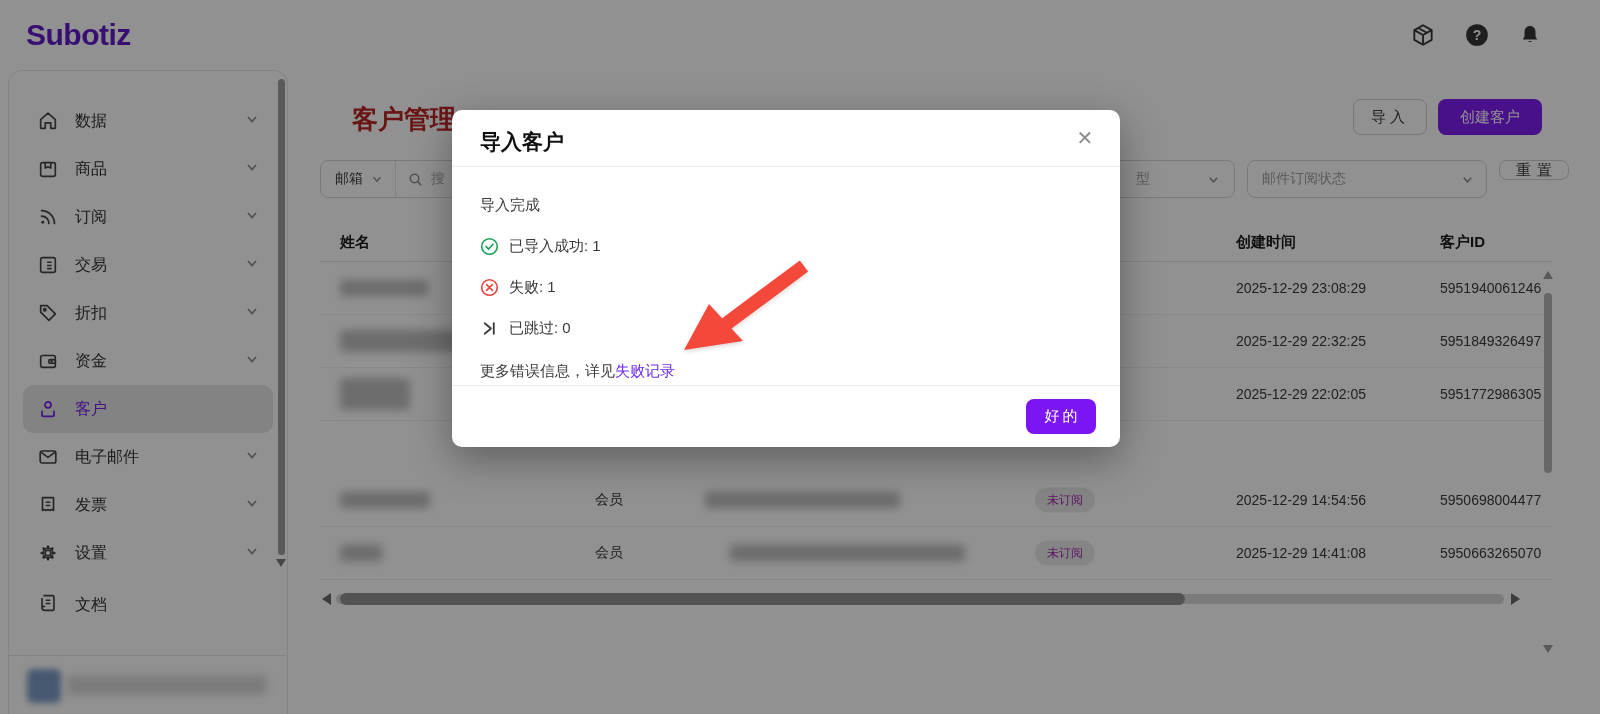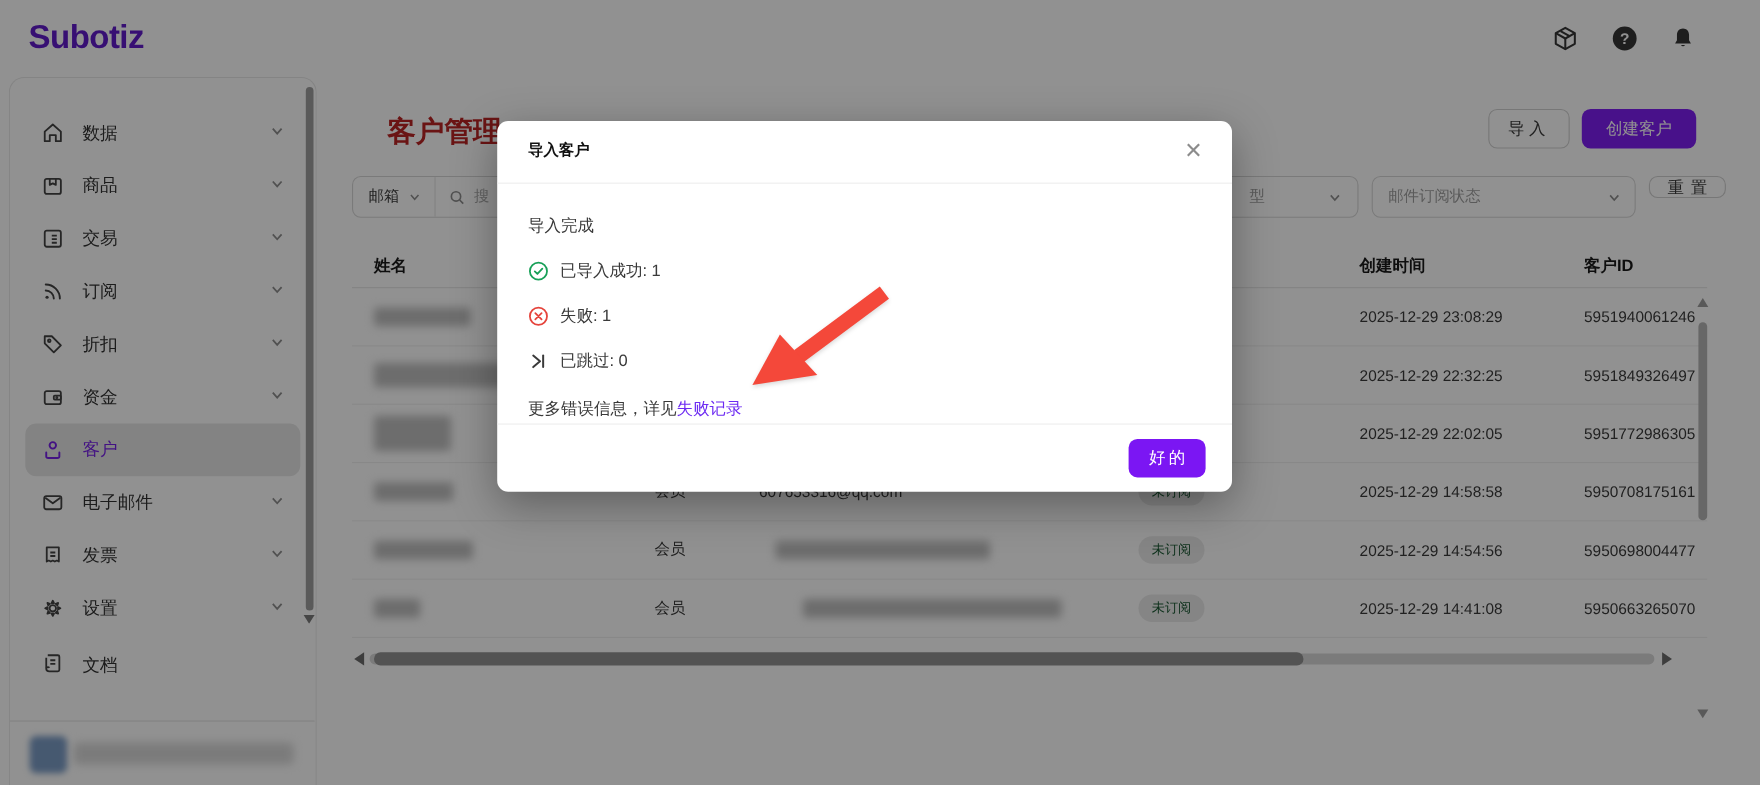--- a/index.html
+++ b/index.html
@@ -68,21 +68,21 @@
   
   .table { position:absolute; left:16px; top:152px; width:1232px; height:360px; background:#fff; }
   .thead { position:absolute; left:0; top:0; right:0; height:40px; border-bottom:1px solid #e6e6e6;
     font-weight:700; font-size:15px; color:#111; }
   .trow { position:absolute; left:0; right:0; height:53px; border-bottom:1px solid #efefef; font-size:14px; color:#333; }
   .cell { position:absolute; top:50%; transform:translateY(-50%); white-space:nowrap; }
   .c-name { left:20px; } .c-type { left:275px; } .c-email { left:370px; }
   .c-badge { left:715px; } .c-created { left:916px; } .c-id { left:1120px; }
   .thead .cell { top:50%; }
   .badge { display:inline-block; padding:4px 12px; background:#e9e9e9; border-radius:14px;
-    font-size:12px; color:#14532d; }
+    font-size:12px; color:#a21caf; }
   .blur-block { background:#bdbdbd; border-radius:3px; filter:blur(4px); }
 
   
   .v-scroll { position:absolute; left:1238px; top:195px; width:12px; height:390px; }
   .v-thumb { position:absolute; left:2px; top:28px; width:8px; height:180px; background:#b3b3b3; border-radius:4px; }
   .v-up { position:absolute; left:1px; top:6px; width:0; height:0; border-left:5px solid transparent;
     border-right:5px solid transparent; border-bottom:8px solid #9a9a9a; }
   .v-down { position:absolute; left:1px; bottom:2px; width:0; height:0; border-left:5px solid transparent;
     border-right:5px solid transparent; border-top:8px solid #9a9a9a; }
 
@@ -106,21 +106,21 @@
   .pg-num.current { border:1px solid #7b3ff2; color:#6d21e0; }
   .pg-dots { color:#b0b0b0; letter-spacing:2px; cursor:pointer; }
   .pg-size { height:36px; border:1px solid #d6d6d6; border-radius:8px; background:#fff;
     display:flex; align-items:center; gap:8px; padding:0 12px; font-size:14px; cursor:pointer; }
 
   
   .overlay { position:absolute; inset:0; background:rgba(10,10,10,0.45); z-index:40; }
   .modal { position:absolute; left:452px; top:110px; width:668px; height:337px; background:#fff;
     border-radius:10px; box-shadow:0 12px 40px rgba(0,0,0,0.35); z-index:50; }
   .modal-header { position:absolute; left:0; top:0; right:0; height:56px; }
-  .modal-title { position:absolute; left:28px; top:18px; font-size:14px; font-weight:700; color:#111; }
+  .modal-title { position:absolute; left:28px; top:18px; font-size:21px; font-weight:700; color:#111; }
   .modal-close { position:absolute; right:24px; top:18px; width:22px; height:22px; color:#8c8c8c;
     font-size:20px; line-height:20px; text-align:center; cursor:pointer; }
   .modal-hdiv { position:absolute; left:0; top:56px; right:0; height:1px; background:#ededed; }
   .modal-body { position:absolute; left:28px; top:72px; right:28px; font-size:15px; color:#3a3a3a; }
   .mb-status { margin:14px 0 2px; }
   .mb-line { display:flex; align-items:center; gap:10px; margin-top:22px; }
   .mb-more { margin-top:24px; }
   .mb-link { color:#6d2bf2; cursor:pointer; }
   .modal-fdiv { position:absolute; left:0; top:275px; right:0; height:1px; background:#ededed; }
   .ok-btn { position:absolute; right:24px; top:289px; width:70px; height:35px; font-size:15px;
@@ -182,40 +182,40 @@
           </svg>
       </span>
       <span class="mi-label">商品</span>
       <span class="mi-chev"><svg width="14" height="14" viewBox="0 0 14 14" fill="none" stroke="currentColor" stroke-width="1.6">
             <polyline points="3,5 7,9.5 11,5"></polyline>
           </svg></span>
     </div>
 
     <div class="menu-item">
       <span class="mi-icon">
-        <svg width="22" height="22" viewBox="0 0 24 24" fill="none" stroke="currentColor" stroke-width="1.8" stroke-linejoin="round">
-            <rect x="4" y="4" width="16" height="16" rx="2"></rect>
-            <path d="M8 9 H8.01 M11 9 H16 M8 12.5 H8.01 M11 12.5 H16 M8 16 H8.01 M11 16 H16"></path>
-          </svg>
-      </span>
-      <span class="mi-label">交易</span>
-      <span class="mi-chev"><svg width="14" height="14" viewBox="0 0 14 14" fill="none" stroke="currentColor" stroke-width="1.6">
-            <polyline points="3,5 7,9.5 11,5"></polyline>
-          </svg></span>
-    </div>
-
-    <div class="menu-item">
-      <span class="mi-icon">
         <svg width="22" height="22" viewBox="0 0 24 24" fill="none" stroke="currentColor" stroke-width="1.9" stroke-linecap="round">
             <path d="M5 5 a14 14 0 0 1 14 14"></path>
             <path d="M5 11 a8 8 0 0 1 8 8"></path>
             <circle cx="6.3" cy="17.7" r="1.6" fill="currentColor" stroke="none"></circle>
           </svg>
       </span>
       <span class="mi-label">订阅</span>
+      <span class="mi-chev"><svg width="14" height="14" viewBox="0 0 14 14" fill="none" stroke="currentColor" stroke-width="1.6">
+            <polyline points="3,5 7,9.5 11,5"></polyline>
+          </svg></span>
+    </div>
+
+    <div class="menu-item">
+      <span class="mi-icon">
+        <svg width="22" height="22" viewBox="0 0 24 24" fill="none" stroke="currentColor" stroke-width="1.8" stroke-linejoin="round">
+            <rect x="4" y="4" width="16" height="16" rx="2"></rect>
+            <path d="M8 9 H8.01 M11 9 H16 M8 12.5 H8.01 M11 12.5 H16 M8 16 H8.01 M11 16 H16"></path>
+          </svg>
+      </span>
+      <span class="mi-label">交易</span>
       <span class="mi-chev"><svg width="14" height="14" viewBox="0 0 14 14" fill="none" stroke="currentColor" stroke-width="1.6">
             <polyline points="3,5 7,9.5 11,5"></polyline>
           </svg></span>
     </div>
 
     <div class="menu-item">
       <span class="mi-icon">
         <svg width="22" height="22" viewBox="0 0 24 24" fill="none" stroke="currentColor" stroke-width="1.8" stroke-linejoin="round">
             <path d="M4 4 H11 L20 13 L13 20 L4 11 Z"></path>
             <circle cx="8.5" cy="8.5" r="1.3"></circle>
@@ -367,28 +367,20 @@
       <div class="cell c-created">2025-12-29 22:32:25</div>
       <div class="cell c-id">5951849326497</div>
     </div>
 
     <div class="trow" style="top:146px">
       <div class="cell c-name blur-block" style="width:70px;height:32px"></div>
       <div class="cell c-created">2025-12-29 22:02:05</div>
       <div class="cell c-id">5951772986305</div>
     </div>
 
-    <div class="trow" style="top:199px">
-      <div class="cell c-name blur-block" style="width:72px;height:17px"></div>
-      <div class="cell c-type">会员</div>
-      <div class="cell c-email">607653316@qq.com</div>
-      <div class="cell c-badge"><span class="badge hide-if-empty">未订阅</span></div>
-      <div class="cell c-created">2025-12-29 14:58:58</div>
-      <div class="cell c-id">5950708175161</div>
-    </div>
 
     <div class="trow" style="top:252px">
       <div class="cell c-name blur-block" style="width:90px;height:17px"></div>
       <div class="cell c-type">会员</div>
       <div class="cell c-email blur-block" style="left:385px;width:195px;height:17px"></div>
       <div class="cell c-badge"><span class="badge hide-if-empty">未订阅</span></div>
       <div class="cell c-created">2025-12-29 14:54:56</div>
       <div class="cell c-id">5950698004477</div>
     </div>
 

